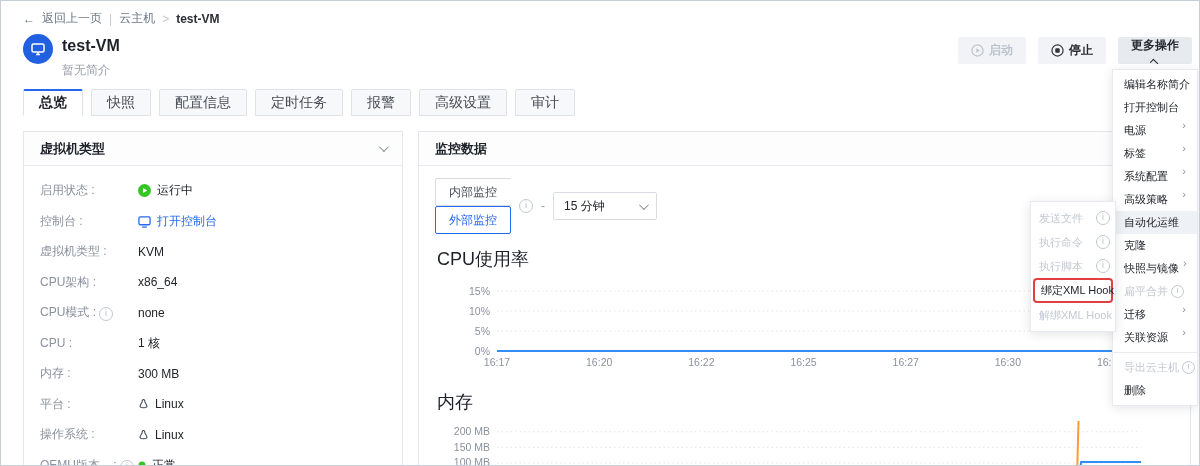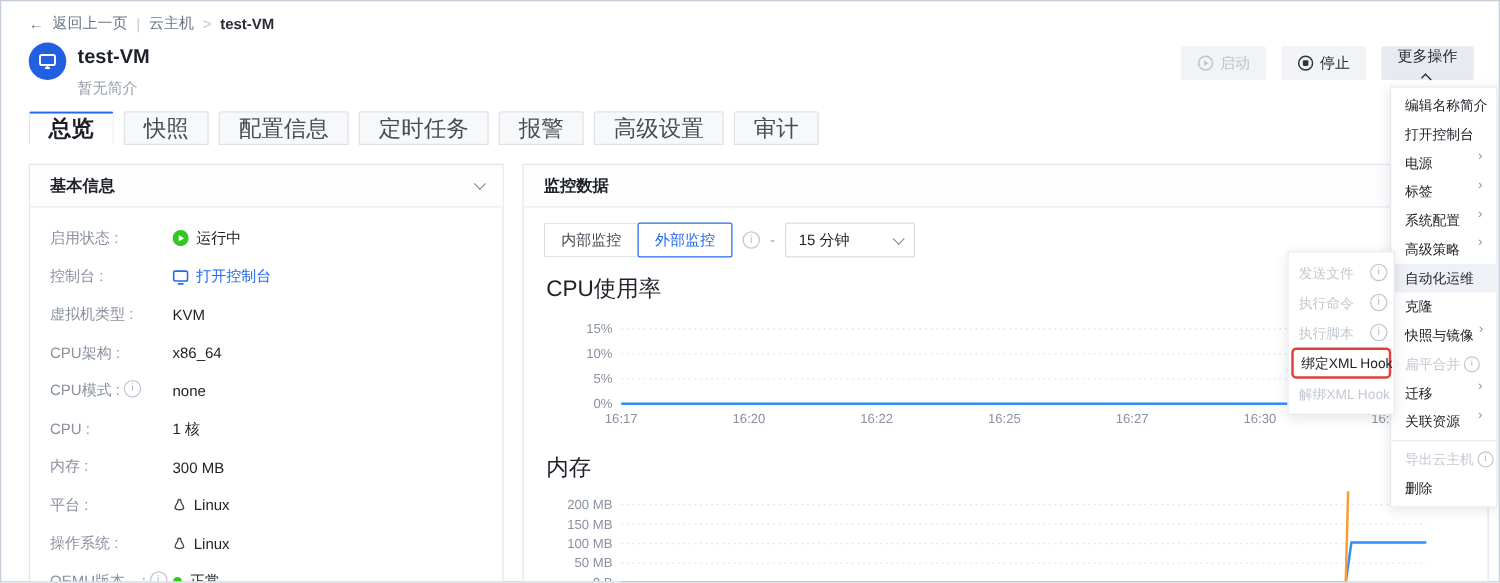--- a/index.html
+++ b/index.html
@@ -10,54 +10,54 @@
   .breadcrumb{position:absolute;top:9px;left:22px;font-size:12px;color:#6b7785;display:flex;align-items:center;gap:7px;}
   .breadcrumb .sep{color:#c3c9d2;}
   .breadcrumb .current{color:#2a2e36;font-weight:bold;}
 
   
   .vm-avatar{position:absolute;top:33px;left:22px;width:30px;height:30px;border-radius:50%;background:#2160e0;display:flex;align-items:center;justify-content:center;}
   .page-title{position:absolute;top:36px;left:61px;font-size:16px;font-weight:bold;color:#1d2129;}
   .page-subtitle{position:absolute;top:61px;left:61px;font-size:12px;color:#9aa1ad;}
 
   
-  .actions{position:absolute;top:36px;right:20px;display:flex;gap:12px;}
+  .actions{position:absolute;top:36px;right:7px;display:flex;gap:12px;font-weight:bold;}
   .btn{height:27px;display:flex;align-items:center;gap:5px;padding:0 13px;background:#f1f3f6;border-radius:2px;font-size:12px;color:#26292f;cursor:pointer;}
   .btn.disabled{color:#bdc3cd;cursor:default;}
   .btn.open{background:#e7eaef;flex-direction:column;}
 
   
   .chev{display:inline-block;width:6px;height:6px;border-right:1.4px solid currentColor;border-bottom:1.4px solid currentColor;}
   .chev.down{transform:rotate(45deg) translateY(-2px);}
   .chev.up{transform:rotate(-135deg) translateY(-2px);}
 
   
   .tabs{position:absolute;top:88px;left:22px;display:flex;gap:8px;}
-  .tab{height:27px;display:flex;align-items:center;padding:0 15px;font-size:18px;color:#474c55;background:#f7f8fa;border:1px solid #dfe2e8;border-radius:2px 2px 0 0;cursor:pointer;box-sizing:border-box;}
+  .tab{height:27px;display:flex;align-items:center;padding:0 15px;font-size:14px;color:#474c55;background:#f7f8fa;border:1px solid #dfe2e8;border-radius:2px 2px 0 0;cursor:pointer;box-sizing:border-box;}
   .tab.active{background:#fff;border-top:2px solid #2468F2;border-bottom:1px solid #fff;color:#1d2129;font-weight:bold;}
 
   
   .card{position:absolute;top:130px;background:#fff;border:1px solid #e3e6eb;box-sizing:border-box;}
   .card-basic{left:22px;width:380px;height:400px;}
   .card-monitor{left:417px;width:773px;height:400px;}
   .card-header{height:33px;display:flex;align-items:center;justify-content:space-between;padding:0 16px;border-bottom:1px solid #e8eaef;font-size:13px;font-weight:bold;color:#1d2129;background:#fdfdfe;}
   .card-header .chev{color:#878e99;}
 
   
   .rows{padding:16px 16px 0;}
   .row{display:flex;align-items:center;margin-bottom:13.5px;font-size:12px;}
-  .row-label{width:98px;flex-shrink:0;color:#8a919f;display:flex;align-items:flex-start;gap:3px;}
+  .row-label{width:98px;flex-shrink:0;color:#8a919f;display:flex;align-items:flex-end;gap:3px;}
   .row-value{color:#22242a;display:flex;align-items:center;gap:6px;}
   .row-value.link{color:#2468F2;cursor:pointer;}
   .ric{display:flex;align-items:center;}
   .info{display:inline-block;width:12px;height:12px;border:1px solid #c2c7d0;border-radius:50%;color:#b6bcc6;font-size:9px;line-height:11px;text-align:center;font-style:normal;flex-shrink:0;}
 
   
   .controls{display:flex;align-items:center;margin:12px 16px 0;gap:8px;}
-  .seg{display:flex;}
+  .seg{display:flex;flex-direction:column;}
   .seg-item{height:28px;display:flex;align-items:center;padding:0 13px;font-size:12px;color:#474c55;border:1px solid #d9dce3;background:#fff;cursor:pointer;box-sizing:border-box;}
   .seg-item:first-child{border-radius:2px 0 0 2px;border-right:none;}
   .seg-item.active{border:1px solid #2468F2;color:#2468F2;border-radius:2px;}
   .dash{color:#9aa1ad;font-size:12px;}
   .select{height:28px;width:104px;display:flex;align-items:center;justify-content:space-between;padding:0 10px;border:1px solid #d9dce3;border-radius:2px;font-size:12px;color:#22242a;cursor:pointer;box-sizing:border-box;}
   .select .chev{color:#878e99;}
 
   
   .chart{padding:0 16px;}
   .chart-title{font-size:18px;color:#1d2129;margin:13px 0 2px 2px;}
@@ -133,21 +133,21 @@
       <div class="tab">快照</div>
       <div class="tab">配置信息</div>
       <div class="tab">定时任务</div>
       <div class="tab">报警</div>
       <div class="tab">高级设置</div>
       <div class="tab">审计</div>
     </div>
 
   <div class="card card-basic">
     <div class="card-header">
-      <span>基本信息</span>
+      <span>虚拟机类型</span>
       <span class="chev down"></span>
     </div>
     <div class="rows">
         <div class="row">
           <span class="row-label">
             <span>启用状态 :</span>
           </span>
           <span class="row-value">
             <span class="ric">
               <svg width="13" height="13" viewBox="0 0 14 14">

